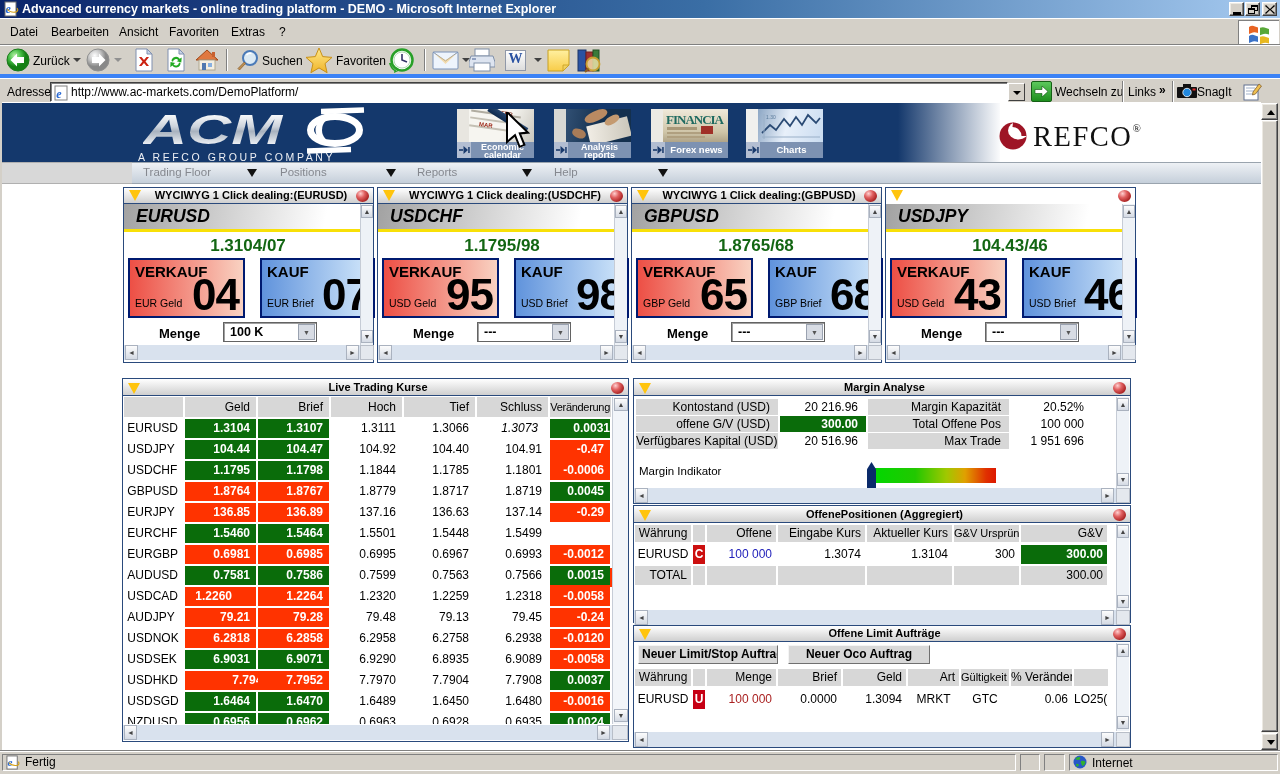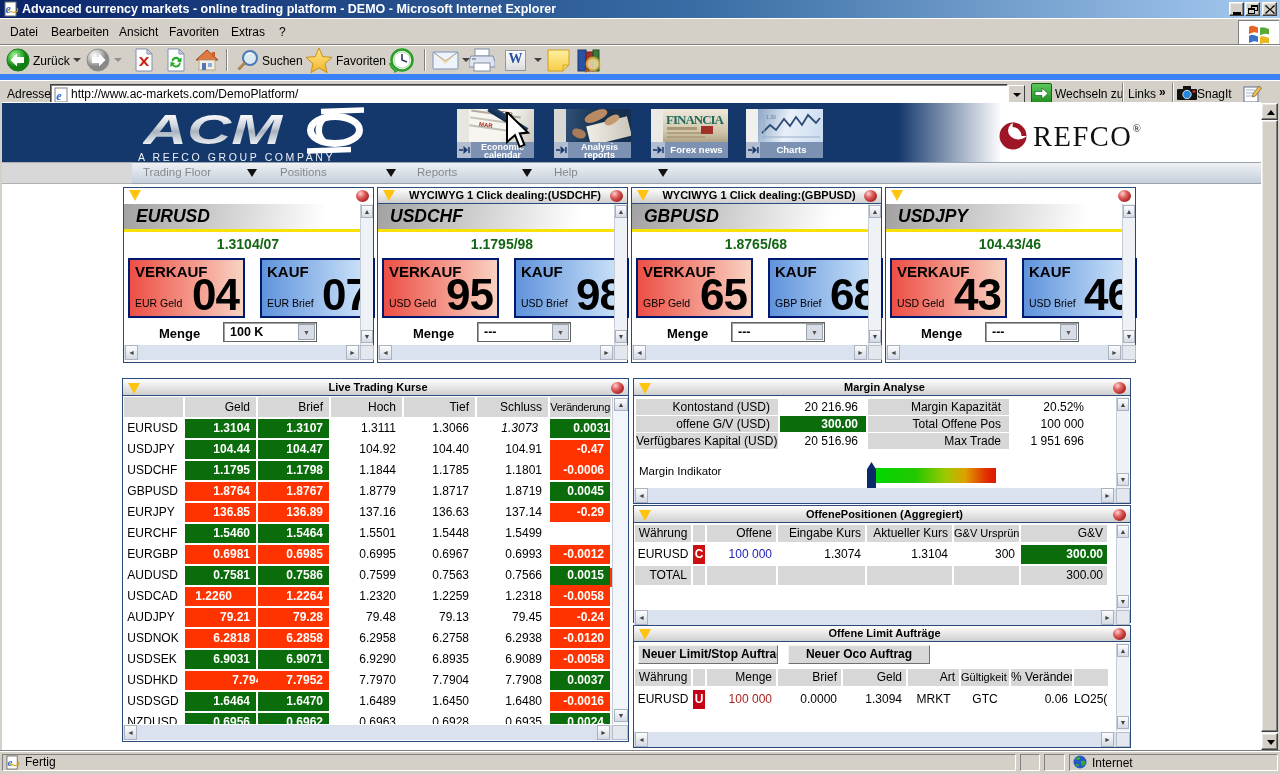--- a/index.html
+++ b/index.html
@@ -14,21 +14,21 @@
 #menubar{left:0;top:18px;width:1280px;height:26px;background:#d4d0c8;border-top:1px solid #fff;}
 .mitem{top:6px;font-size:12px;color:#000;}
 #throbber{left:1238px;top:1px;width:41px;height:25px;background:#fff;border:1px solid #808080;border-right:none;}
 
 
 #toolbar{left:0;top:44px;width:1280px;height:30px;background:#d4d0c8;border-top:1px solid #808080;box-shadow:inset 0 1px 0 #fff;}
 .tsep{top:4px;width:2px;height:22px;border-left:1px solid #808080;border-right:1px solid #fff;}
 .tlbl{font-size:12px;color:#000;top:9px;}
 
 
-#addrbar{left:0;top:74px;width:1280px;height:28px;background:#d4d0c8;border-top:6px solid #3b82f6;box-shadow:inset 0 1px 0 #fff;}
+#addrbar{left:0;top:74px;width:1280px;height:28px;background:#d4d0c8;border-top:4px solid #3b82f6;box-shadow:inset 0 1px 0 #fff;}
 #addrinput{left:50px;top:4px;width:958px;height:20px;background:#fff;border:1px solid;border-color:#404040 #fff #fff #404040;box-shadow:inset 1px 1px 0 #808080;}
 #addrdrop{left:1008px;top:5px;width:17px;height:18px;background:#d4d0c8;border:1px solid;border-color:#fff #404040 #404040 #fff;}
 
 
 #page{left:2px;top:102px;width:1259px;height:649px;background:#fff;overflow:hidden;}
 #navyhdr{left:0;top:1px;width:1259px;height:59px;background:#14386c;}
 #hdrfade{left:896px;top:1px;width:104px;height:59px;background:linear-gradient(to right,#14386c,#ffffff);}
 #menustrip{left:130px;top:60px;width:1129px;height:22px;background:linear-gradient(#eef1f5,#c5cfda);border-top:1px solid #9aa4ae;border-bottom:1px solid #9aa4ae;}
 #menustripL{left:0;top:60px;width:130px;height:22px;background:#d8d8d8;border-top:1px solid #b0b0b0;border-bottom:1px solid #b0b0b0;}
 .stxt{top:4px;font-size:11.5px;color:#85888f;}
@@ -44,21 +44,21 @@
 .vsb{width:13px;background:#eef2f7;border-left:1px solid #c6ccd6;}
 .hsb{height:15px;background:#d9e2ee;}
 .sbV{left:0;width:12px;height:13px;background:linear-gradient(#fcfcfc,#d4dae4);border:1px solid #aab2bf;color:#444;font-size:7px;line-height:11px;text-align:center;}
 .sbH{top:0;width:13px;height:15px;background:linear-gradient(#fcfcfc,#d4dae4);border:1px solid #aab2bf;color:#444;font-size:7px;line-height:13px;text-align:center;}
 .grip{width:14px;height:15px;background:#e4e8ee;border:1px solid #b8bec8;}
 
 
 .dpanel{top:85px;width:251px;height:176px;}
 .dheader{left:0;top:16px;width:236px;height:28px;background:linear-gradient(100deg,#a2a2a2,#ffffff 85%);border-bottom:3px solid #f8e008;}
 .dheader span{position:relative;font-style:italic;font-weight:bold;font-size:17.5px;padding-left:12px;line-height:25px;}
-.dprice{left:0;top:48px;width:248px;text-align:center;font-weight:bold;font-size:14px;color:#136613;}
+.dprice{left:0;top:48px;width:248px;text-align:center;font-weight:bold;font-size:17px;color:#136613;}
 .dbtn{top:70px;width:117px;height:60px;border:2px solid #001a70;color:#000;}
 .dbtn .t1{position:absolute;left:5px;top:3px;font-weight:bold;font-size:15px;}
 .dbtn .t2{position:absolute;left:5px;bottom:7px;font-size:10.5px;}
 .dbtn .big{position:absolute;right:4px;bottom:0px;font-weight:bold;font-size:44px;line-height:42px;letter-spacing:-1px;}
 .verk{left:4px;background:linear-gradient(to right,#ed4f45,#f9d2c2);}
 .kauf{left:136px;width:115px;background:linear-gradient(to right,#6093dc,#d4e9fb);}
 .mlbl{left:35px;top:138px;font-weight:bold;font-size:13px;}
 .msel{left:99px;top:134px;width:94px;height:20px;background:#fff;border:1px solid #636363;box-shadow:inset 1px 1px 0 #a0a0a0;}
 .msel .val{position:absolute;left:6px;top:2px;font-weight:bold;font-size:12.5px;}
 .msel .btn{position:absolute;right:1px;top:1px;width:17px;height:16px;background:#d8dce4;border:1px solid #9aa2b0;color:#555;font-size:7px;text-align:center;line-height:15px;}
@@ -352,20 +352,21 @@
 </svg>
       <div style="left:998px;top:1px;width:261px;height:59px;background:#fff;"></div>
       <svg style="position:absolute;left:995px;top:17px;" width="34" height="34" viewBox="0 0 34 34">
 <circle cx="16" cy="17" r="13.5" fill="#9e1526"></circle>
 <ellipse cx="21.5" cy="11.5" rx="10.5" ry="9" fill="#fff"></ellipse>
 <path d="M16 3.5 a 13.5 13.5 0 0 1 13.5 13.5 l -5 0 a 9 9 0 0 0 -9 -9 Z" fill="#9e1526"></path>
 </svg>
       <div style="left:1031px;top:19px;font-family:'Liberation Serif',serif;font-size:28.5px;color:#111;letter-spacing:1.5px;">REFCO<span style="font-size:11px;vertical-align:14px;letter-spacing:0;">®</span></div>
 
     <div class="panel dpanel" style="left:121px;">
+      <div class="ptitle">WYCIWYG 1 Click dealing:(EURUSD)</div>
       <div class="ytri"></div>
         <div class="rball"></div>
       <div class="dheader"><span>EURUSD</span></div>
       <div class="dprice">1.3104/07</div>
       <div class="dbtn verk">
           <div class="t1">VERKAUF</div>
           <div class="t2">EUR Geld</div>
           <div class="big">04</div>
         </div>
       <div class="dbtn kauf">

